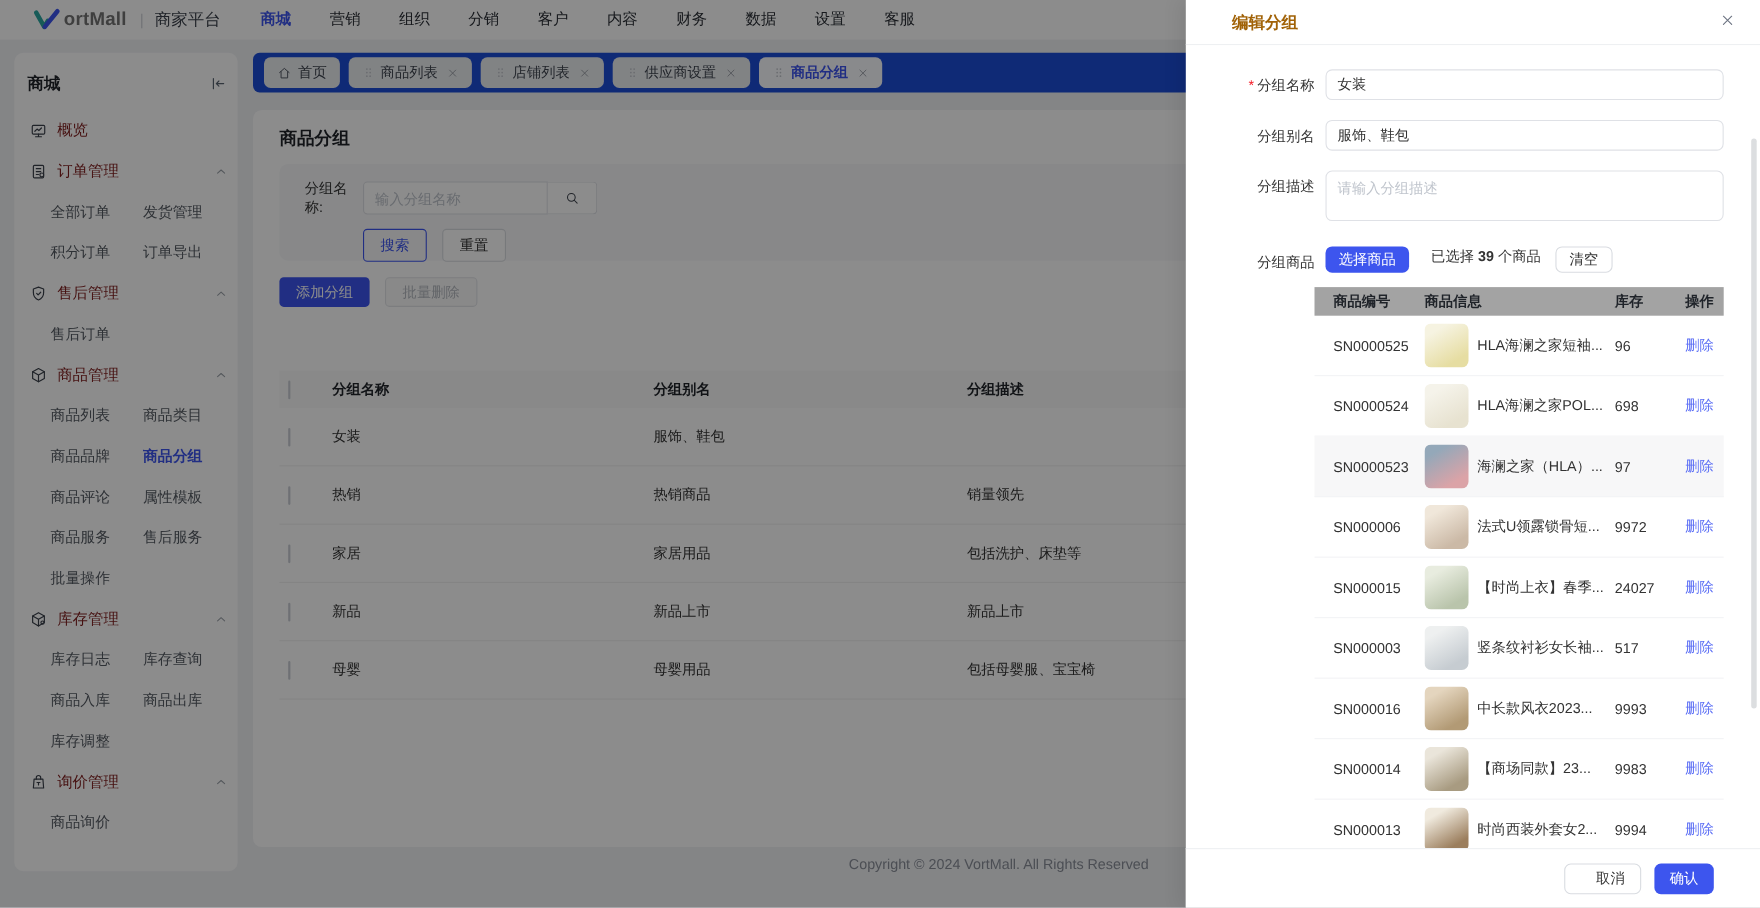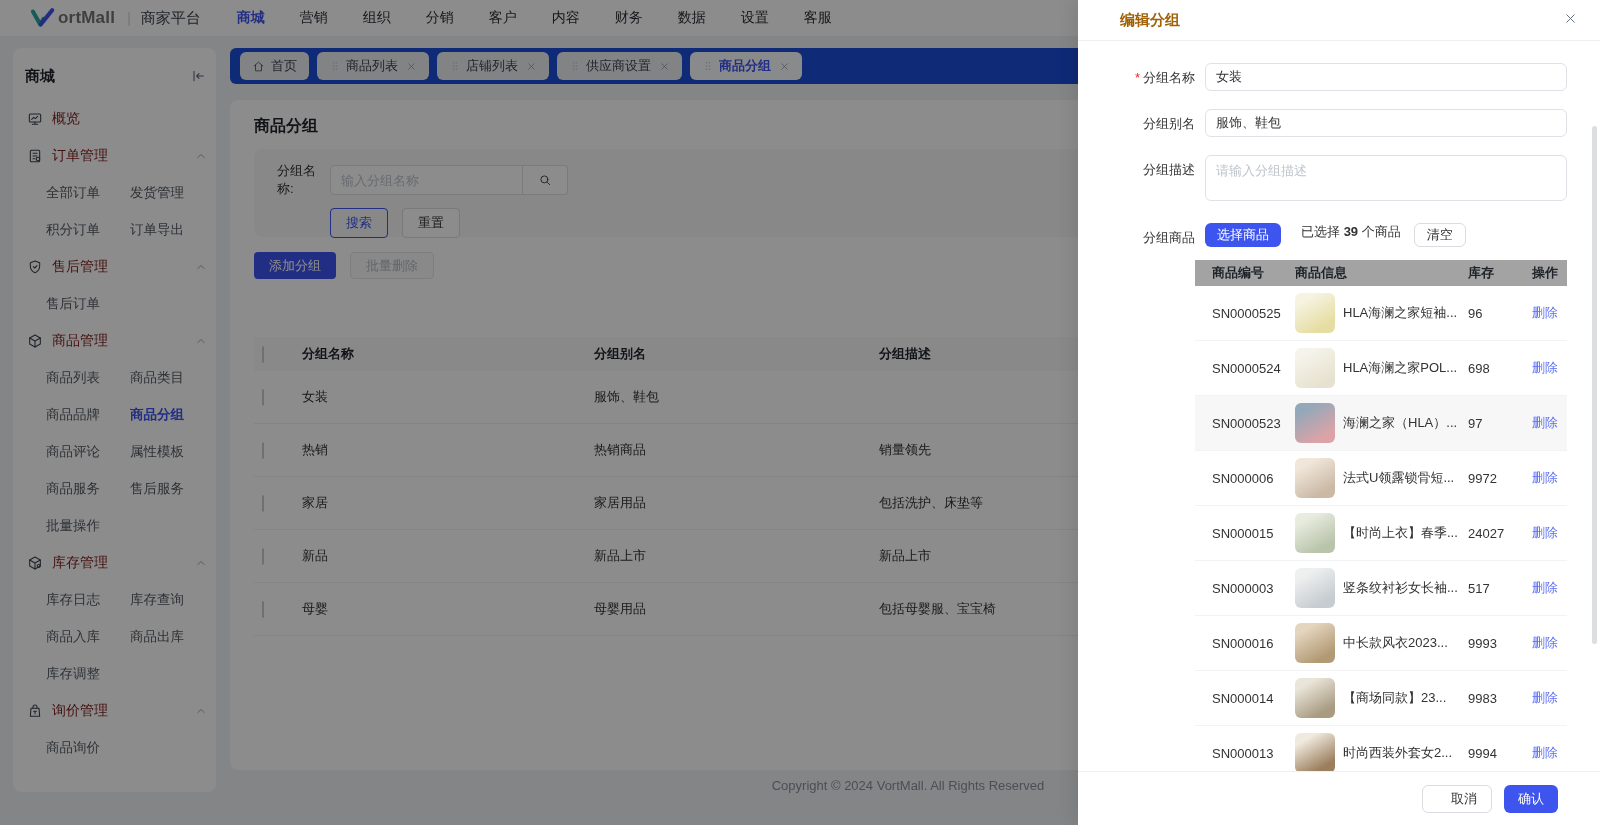--- a/index.html
+++ b/index.html
@@ -44,21 +44,21 @@
   .tab .x { width:11px; height:11px; margin-left:8px; color:#8a8f99; }
   .tab.active { background:#fafbff; color:#3d55ee; font-weight:bold; }
 
   .card { margin-top:16px; background:#fff; border-radius:8px; height:670px; padding:16px 24px 0 24px; overflow:hidden; }
   .page-title { font-size:16px; font-weight:bold; color:#1f2329; }
 
   .search-panel { margin-top:12px; background:#f7f8fa; border-radius:8px; height:88px; padding:13px 20px 0 23px; }
   .sp-row { display:flex; align-items:center; }
   .sp-label { font-size:13px; color:#333; width:53px; }
   .input-group { display:flex; }
-  .text-input { width:193px; height:30px; border:1px solid #dfe1e6; border-radius:4px 0 0 4px;
+  .text-input { width:168px; height:30px; border:1px solid #dfe1e6; border-radius:4px 0 0 4px;
     background:#fff; padding:0 10px; font-size:13px; color:#333; outline:none; }
   .text-input::placeholder { color:#bfc4cc; }
   .sbtn { width:45px; height:30px; border:1px solid #dfe1e6; border-left:none; border-radius:0 4px 4px 0;
     background:#fff; display:flex; align-items:center; justify-content:center; cursor:pointer; }
   .sbtn .icon { width:14px; height:14px; color:#3b414b; }
   .sp-row2 { margin-left:53px; margin-top:10px; display:flex; }
   .btn { height:30px; border-radius:4px; font-size:13px; display:inline-flex; align-items:center;
     padding:0 15px; cursor:pointer; border:1px solid transparent; }
   .btn-outline-primary { border-color:#3d55ee; color:#3d55ee; background:transparent; }
   .btn-default { border-color:#d9dce1; color:#333; background:#fff; margin-left:14px; }

